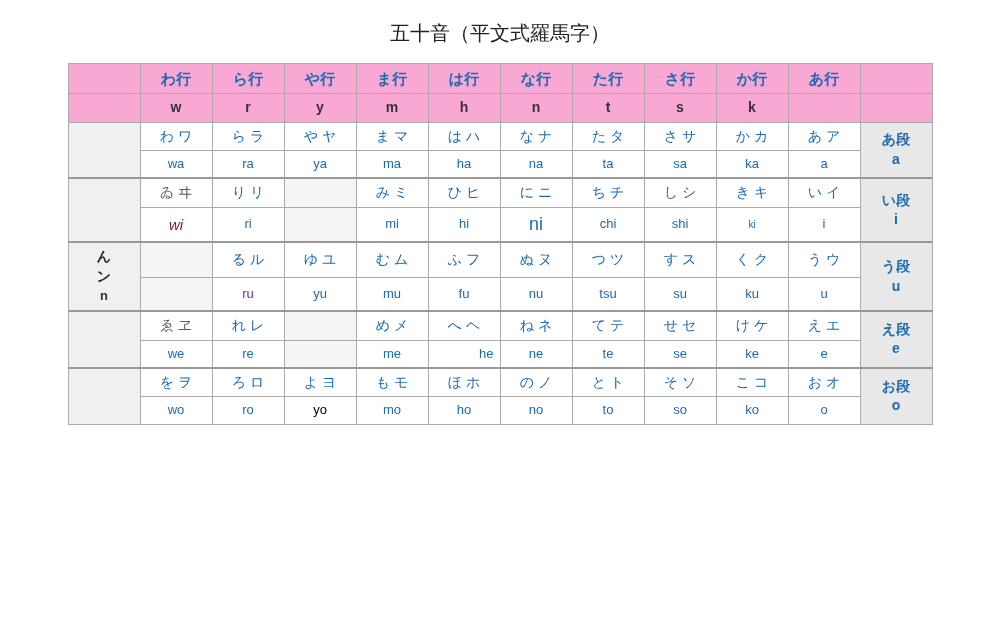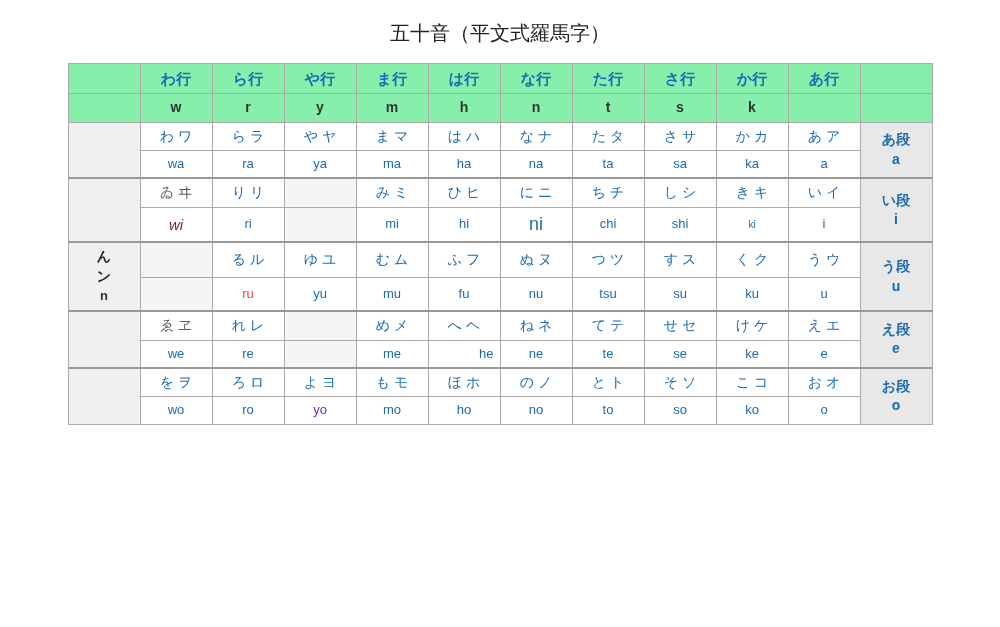--- a/index.html
+++ b/index.html
@@ -26,21 +26,21 @@
     th, td {
       border: 1px solid #aaa;
       text-align: center;
       padding: 4px 6px;
       line-height: 1.4;
       font-size: 14px;
       min-width: 72px;
     }
     
     .header-row th {
-      background-color: #86efac;
+      background-color: #f9a8d4;
       color: #1a6ab1;
       font-weight: bold;
       font-size: 15px;
     }
     
     .row-header {
       background-color: #f0f0f0;
       color: #222;
       font-size: 14px;
       min-width: 60px;
@@ -171,21 +171,21 @@
         <td class="kana-cell">ふ フ</td>
         <td class="kana-cell">ぬ ヌ</td>
         <td class="kana-cell">つ ツ</td>
         <td class="kana-cell">す ス</td>
         <td class="kana-cell">く ク</td>
         <td class="kana-cell">う ウ</td>
         <th rowspan="2" class="dan-label">う段<br><strong>u</strong></th>
       </tr>
       <tr style="border-bottom: 2px solid rgb(153, 153, 153);">
         <td class="empty-cell"></td>
-        <td style="color: #ef4444; font-size: 13px;">ru</td>
+        <td style="color: #6d28d9; font-size: 13px;">ru</td>
         <td style="color: rgb(26, 106, 177); font-size: 13px;">yu</td>
         <td style="color: rgb(26, 106, 177); font-size: 13px;">mu</td>
         <td style="color: rgb(26, 106, 177); font-size: 13px; margin-top: 12px;">fu</td>
         <td style="color: rgb(26, 106, 177); font-size: 13px;">nu</td>
         <td style="color: rgb(26, 106, 177); font-size: 13px;">tsu</td>
         <td style="color: rgb(26, 106, 177); font-size: 13px;">su</td>
         <td style="color: rgb(26, 106, 177); font-size: 13px;">ku</td>
         <td style="color: rgb(26, 106, 177); font-size: 13px;">u</td>
       </tr>
       <tr>
@@ -224,21 +224,21 @@
         <td class="kana-cell">の ノ</td>
         <td class="kana-cell">と ト</td>
         <td class="kana-cell">そ ソ</td>
         <td class="kana-cell">こ コ</td>
         <td class="kana-cell">お オ</td>
         <th rowspan="2" class="dan-label">お段<br><strong>o</strong></th>
       </tr>
       <tr>
         <td style="color: rgb(26, 106, 177); font-size: 13px;">wo</td>
         <td style="color: rgb(26, 106, 177); font-size: 13px;">ro</td>
-        <td style="color: #6d28d9; font-size: 13px;">yo</td>
+        <td style="color: #000000; font-size: 13px;">yo</td>
         <td style="color: rgb(26, 106, 177); font-size: 13px;">mo</td>
         <td style="color: rgb(26, 106, 177); font-size: 13px; margin-top: 22px;">ho</td>
         <td style="color: rgb(26, 106, 177); font-size: 13px;">no</td>
         <td style="color: rgb(26, 106, 177); font-size: 13px;">to</td>
         <td style="color: rgb(26, 106, 177); font-size: 13px;">so</td>
         <td style="color: rgb(26, 106, 177); font-size: 13px;">ko</td>
         <td style="color: rgb(26, 106, 177); font-size: 13px;">o</td>
       </tr>
     </tbody>
 </table>

